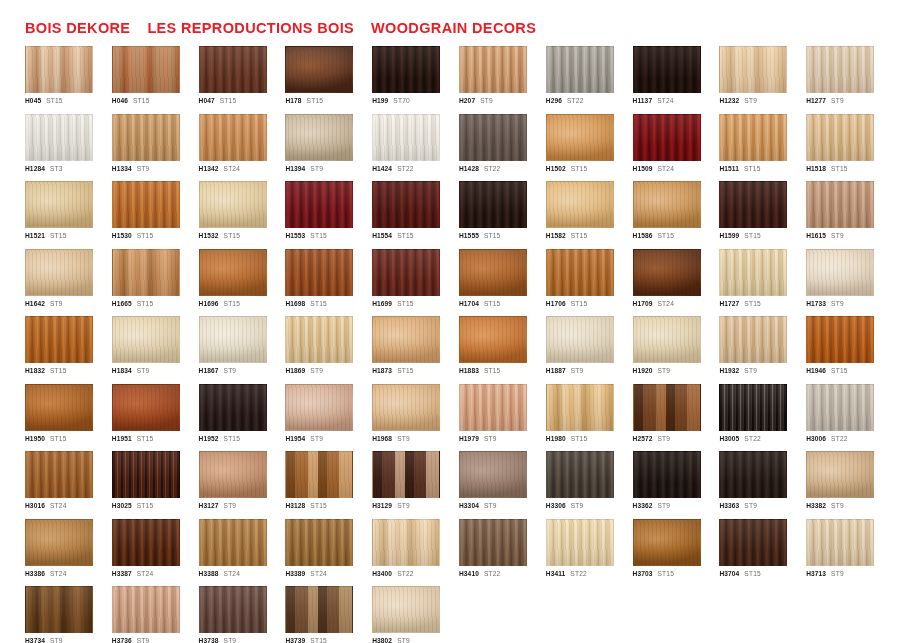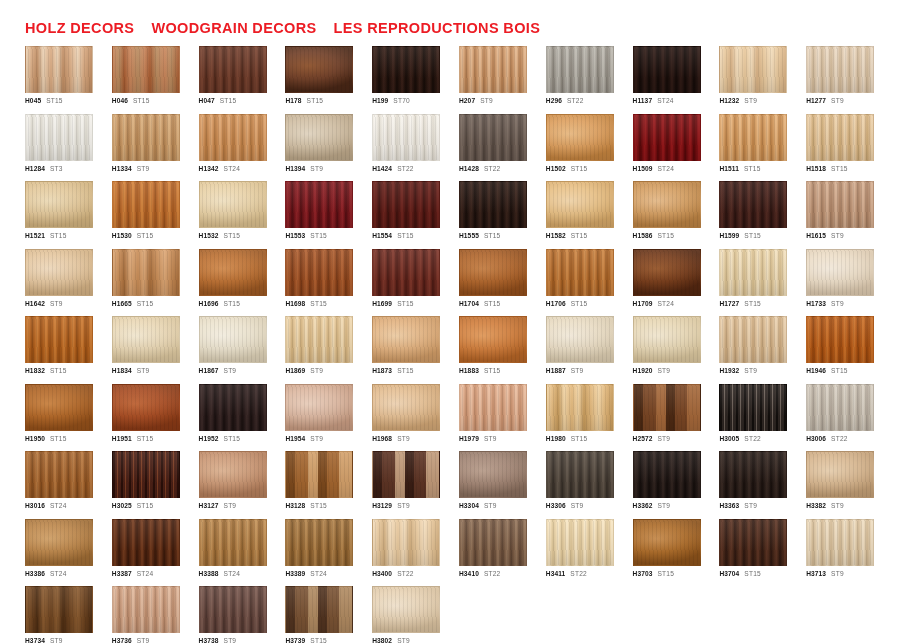--- a/index.html
+++ b/index.html
@@ -69,23 +69,23 @@
     margin-left: 5px;
     letter-spacing: 0.2px;
   }
 </style>
 </head>
 <body>
 
 <div id="page">
 
   <div id="header">
-    <span class="title">HOLZ DECORS</span>
+    <span class="title">BOIS DEKORE</span>
+    <span class="title">LES REPRODUCTIONS BOIS</span>
     <span class="title">WOODGRAIN DECORS</span>
-    <span class="title">LES REPRODUCTIONS BOIS</span>
   </div>
 
   <div id="grid">
       <div class="cell">
         <div class="swatch" style="background: linear-gradient(90deg, rgb(236, 210, 180) 0%, rgb(216, 168, 127) 9%, rgb(192, 141, 99) 17%, rgb(236, 210, 180) 26%, rgb(216, 168, 127) 38%, rgb(236, 210, 180) 47%, rgb(192, 141, 99) 56%, rgb(216, 168, 127) 66%, rgb(236, 210, 180) 78%, rgb(216, 168, 127) 88%, rgb(192, 141, 99) 100%);">
           <div class="grain" style="background: repeating-linear-gradient(88deg, rgba(0, 0, 0, 0) 0px, rgba(0, 0, 0, 0) 3px, rgba(0, 0, 0, 0.07) 3px, rgba(0, 0, 0, 0.07) 4px), linear-gradient(rgba(255, 255, 255, 0.1), rgba(0, 0, 0, 0.06) 70%, rgba(0, 0, 0, 0.12));"></div>
         </div>
         <div class="caption"><span class="code">H045</span><span class="st">ST15</span></div>
       </div>
       <div class="cell">

